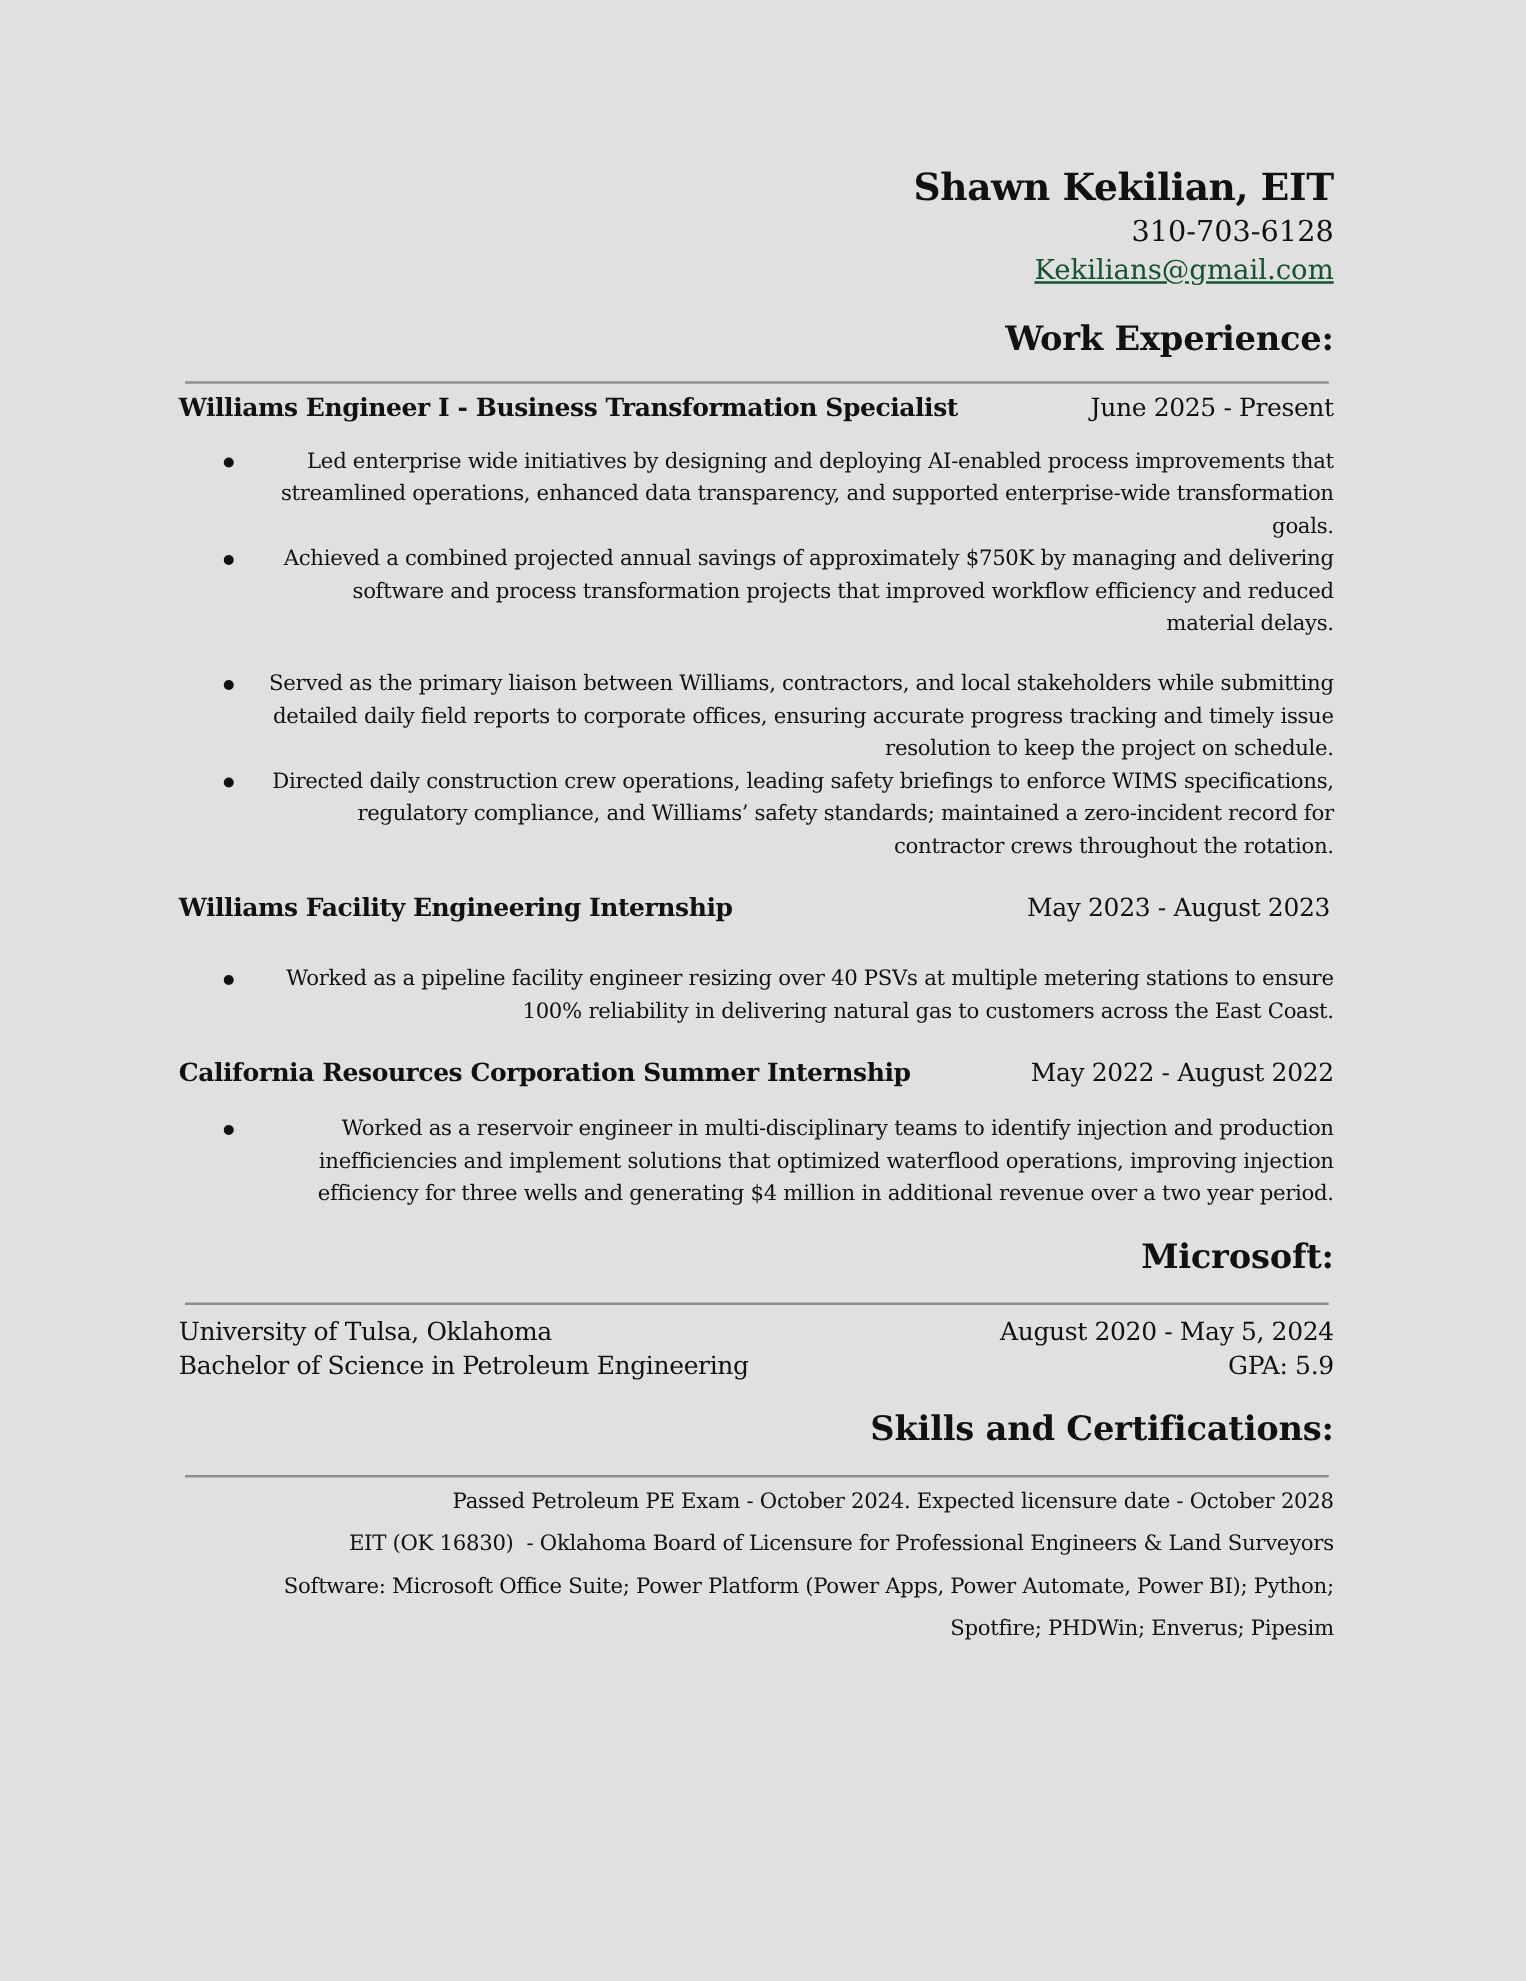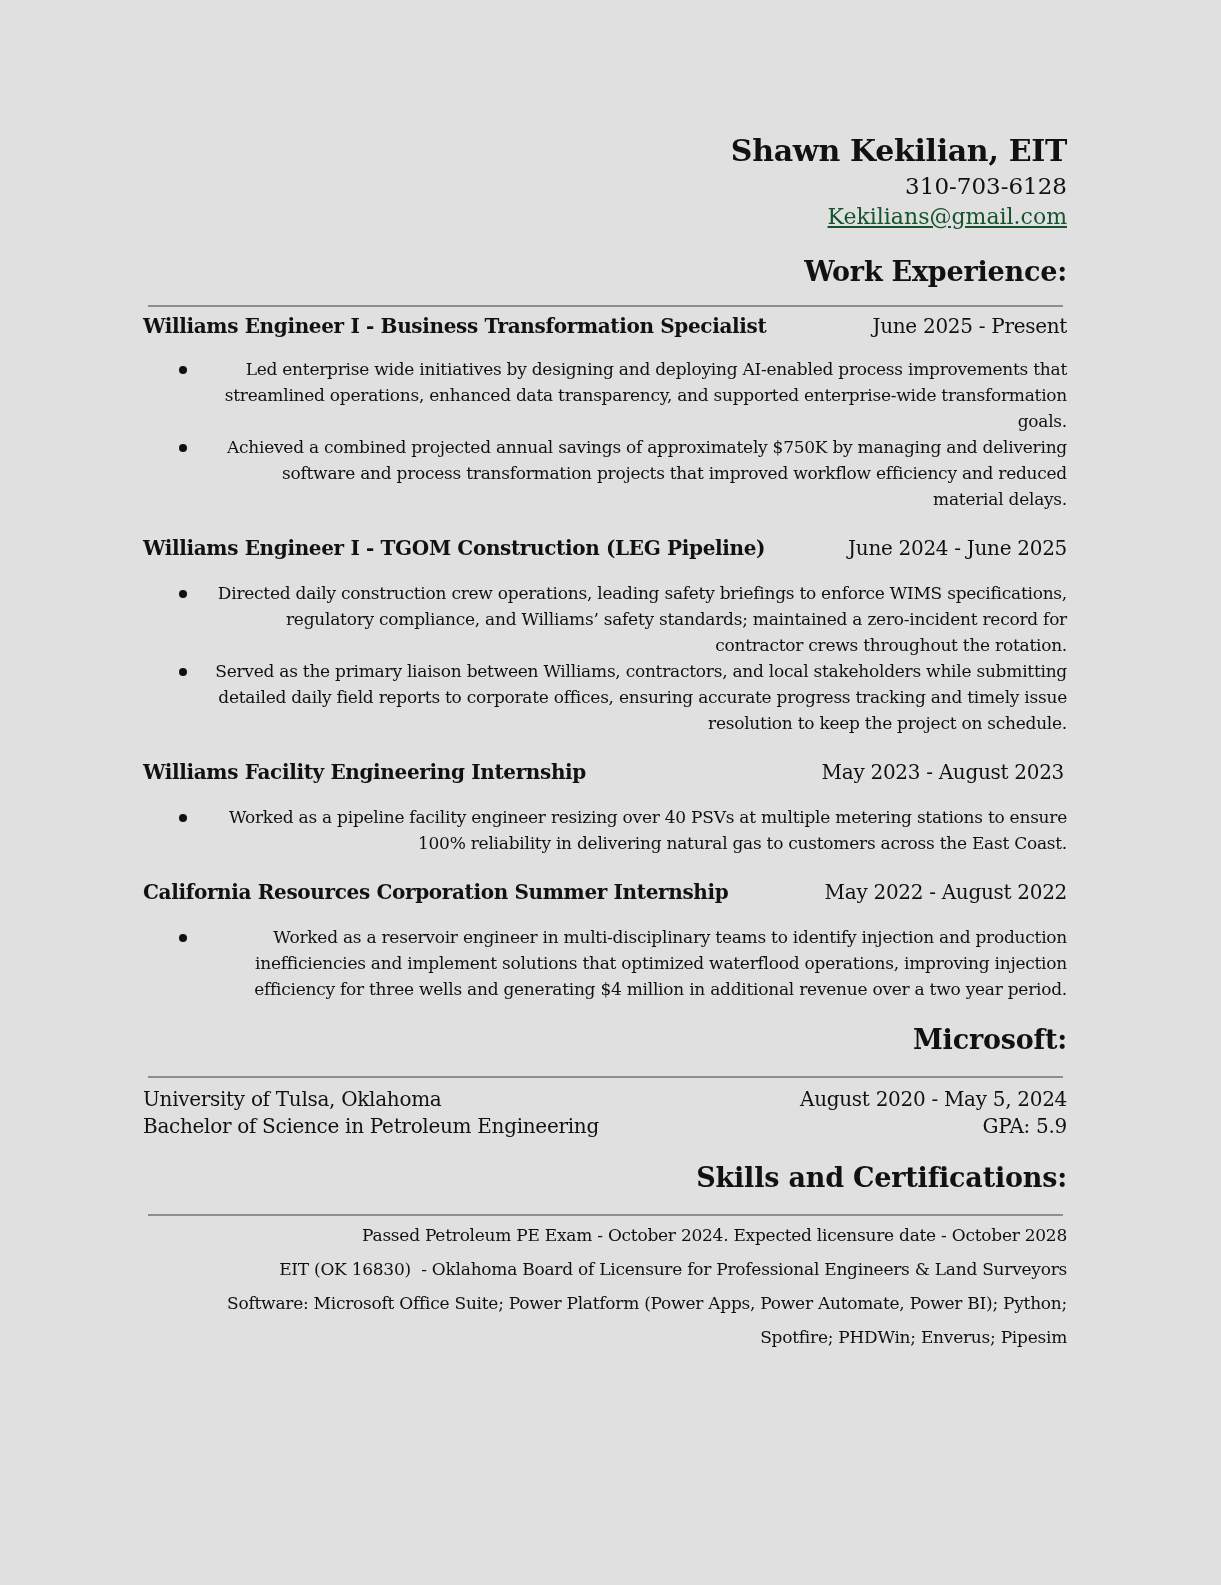--- a/index.html
+++ b/index.html
@@ -124,36 +124,32 @@
         <span class="job-title">Williams Engineer I - Business Transformation Specialist</span>
         <span class="job-date">June 2025 - Present</span>
       </div>
       <ul class="bullets" style="margin-top:16px;">
         <li><span class="dot"></span><span>Led enterprise wide initiatives by designing and deploying AI-enabled process improvements that streamlined operations, enhanced data transparency, and supported enterprise-wide transformation goals.</span></li>
         <li><span class="dot"></span><span>Achieved a combined projected annual savings of approximately $750K by managing and delivering software and process transformation projects that improved workflow efficiency and reduced material delays.</span></li>
       </ul>
     </div>
 
     <div style="margin-top:22px;">
-      <div class="job-head">
-        <span class="job-title">Williams Engineer I - TGOM Construction (LEG Pipeline)</span>
-        <span class="job-date">June 2024 - June 2025</span>
-      </div>
       <ul class="bullets" style="margin-top:18px;">
+        <li><span class="dot"></span><span>Served as the primary liaison between Williams, contractors, and local stakeholders while submitting detailed daily field reports to corporate offices, ensuring accurate progress tracking and timely issue resolution to keep the project on schedule.</span></li>
         <li><span class="dot"></span><span>Directed daily construction crew operations, leading safety briefings to enforce WIMS specifications, regulatory compliance, and Williams’ safety standards; maintained a zero-incident record for contractor crews throughout the rotation.</span></li>
-        <li><span class="dot"></span><span>Served as the primary liaison between Williams, contractors, and local stakeholders while submitting detailed daily field reports to corporate offices, ensuring accurate progress tracking and timely issue resolution to keep the project on schedule.</span></li>
       </ul>
     </div>
 
     <div style="margin-top:22px;">
       <div class="job-head" style="padding-right:3px;">
         <span class="job-title">Williams Facility Engineering Internship</span>
         <span class="job-date">May 2023 - August 2023</span>
       </div>
-      <ul class="bullets" style="margin-top:18px;">
+      <ul class="bullets" style="margin-top:30px;">
         <li><span class="dot"></span><span>Worked as a pipeline facility engineer resizing over 40 PSVs at multiple metering stations to ensure 100% reliability in delivering natural gas to customers across the East Coast.</span></li>
       </ul>
     </div>
 
     <div style="margin-top:22px;">
       <div class="job-head">
         <span class="job-title">California Resources Corporation Summer Internship</span>
         <span class="job-date">May 2022 - August 2022</span>
       </div>
       <ul class="bullets" style="margin-top:18px;">

